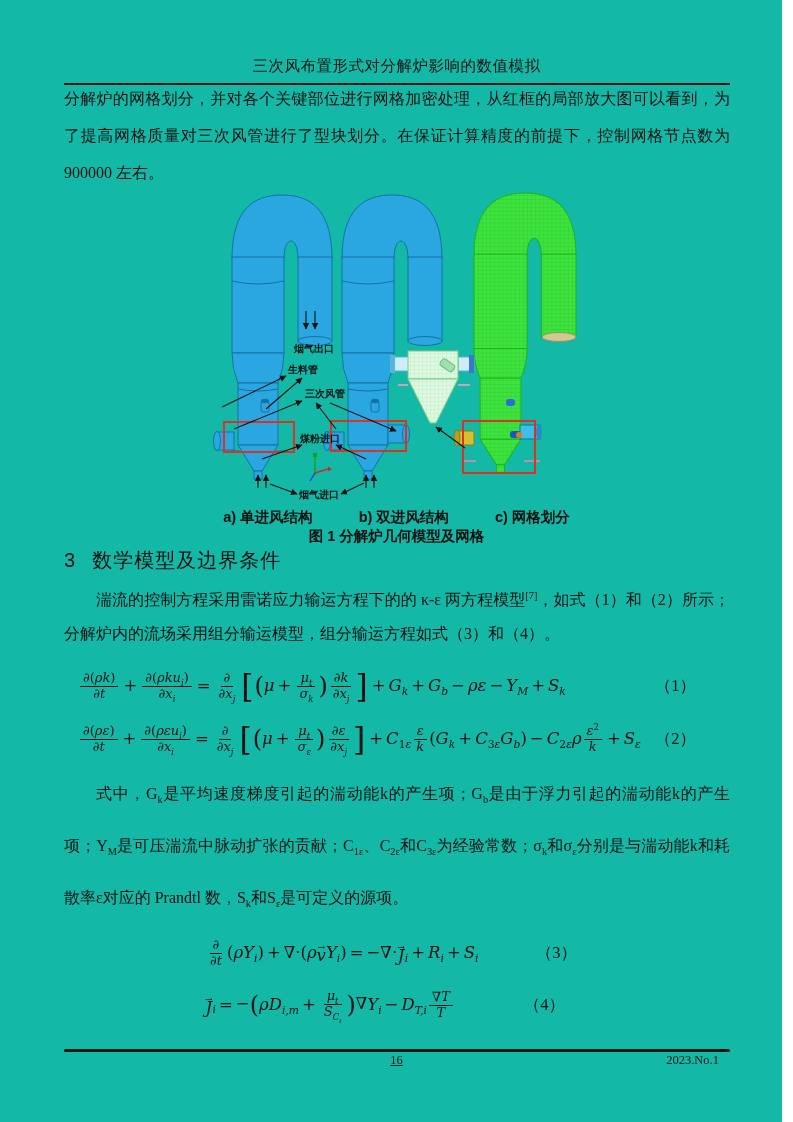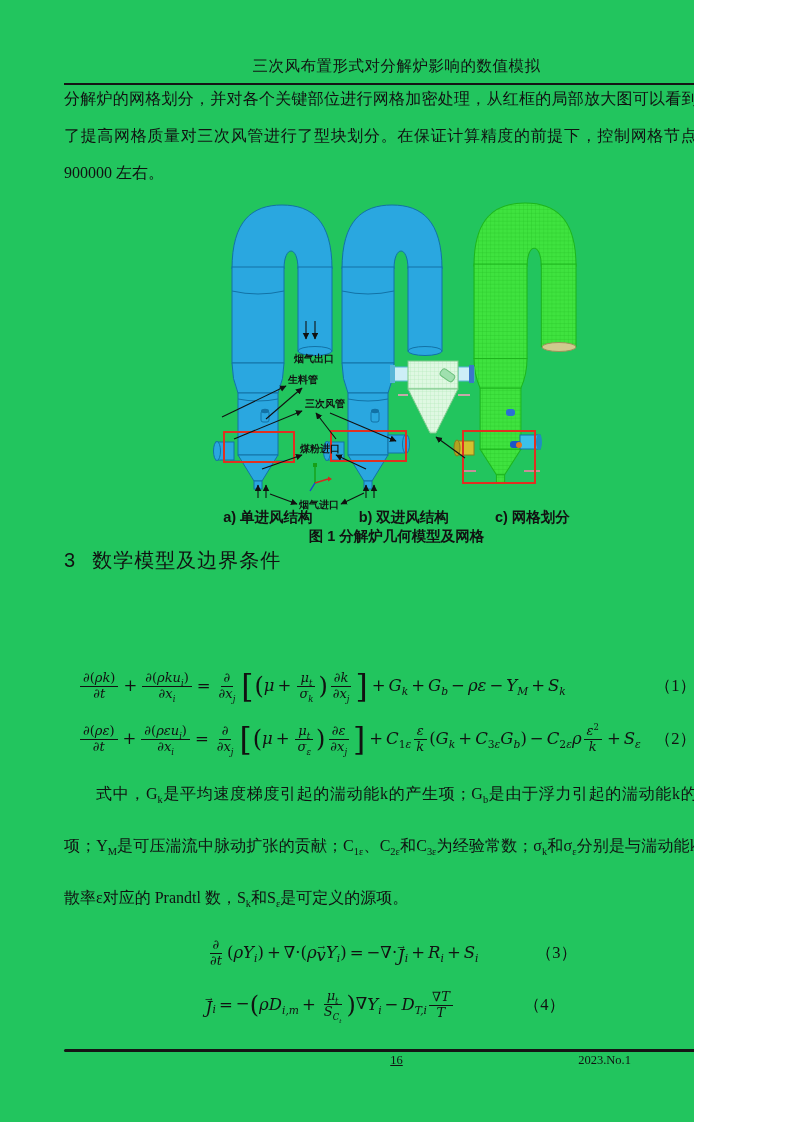--- a/index.html
+++ b/index.html
@@ -1,30 +1,30 @@
 <!DOCTYPE html>
 <html style="--blue: #2aa7e0; --green: #3fe33f; --insetg: #dff8e2; --red: #e03021;"><head>
 <meta charset="utf-8">
 <style>
   html,body{margin:0;padding:0;background:#ffffff;}
-  .page{position:relative;width:694px;height:1122px;background:#22c55e;overflow:hidden;
+  .page{position:relative;width:782px;height:1122px;background:#14b8a6;overflow:hidden;
         font-family:"Liberation Serif","DejaVu Serif",serif;color:#111;}
   .abs{position:absolute;}
   
   .running-head{top:56px;left:0;width:793px;text-align:center;font-size:15.5px;letter-spacing:.5px;}
   .rule-top{top:83px;left:64px;width:666px;height:2px;background:#151515;}
   .rule-bottom{top:1049px;left:64px;width:666px;height:3px;background:#151515;border-radius:2px;}
   
   .para{font-size:16px;text-align:justify;margin:0;}
   .p1{top:80px;left:64px;width:666px;line-height:37px;}
   .p2{top:583px;left:64px;width:666px;line-height:34px;text-indent:2em;}
   .p3{top:768px;left:64px;width:666px;line-height:52px;text-indent:2em;}
   sup,sub{line-height:0;font-size:.65em;}
   
-  .fig{top:195px;left:218px;width:372px;height:316px;}
+  .fig{top:185px;left:218px;width:372px;height:316px;}
   .figcap1{top:508px;left:0;width:793px;text-align:center;
            font-family:"Liberation Sans","DejaVu Sans",sans-serif;font-size:14.5px;font-weight:600;}
   .figcap1 span{margin:0 21px;}
   .figcap2{top:527px;left:0;width:793px;text-align:center;
            font-family:"Liberation Sans","DejaVu Sans",sans-serif;font-size:14.5px;font-weight:600;}
   
   .heading{top:547px;left:64px;font-family:"Liberation Sans","DejaVu Sans",sans-serif;
            font-size:20px;font-weight:400;letter-spacing:1px;}
   .heading .num{margin-right:16px;}
   
@@ -196,20 +196,21 @@
     <span>a) 单进风结构</span>
     <span>b) 双进风结构</span>
     <span>c) 网格划分</span>
   </div>
   <div class="abs figcap2">图 1 分解炉几何模型及网格</div>
 
   <div class="abs heading">
     <span class="num">3</span><span>数学模型及边界条件</span>
   </div>
 
+  <p class="abs para p2">湍流的控制方程采用雷诺应力输运方程下的的 κ-ε 两方程模型<sup>[7]</sup>，如式（1）和（2）所示；分解炉内的流场采用组分输运模型，组分输运方程如式（3）和（4）。</p>
 
   <div class="abs eqrow eqrow1">
     <span class="eq"><span class="frac">
           <span class="n">∂(<i>ρk</i>)</span>
           <span class="d">∂<i>t</i></span>
         </span><span class="op">+</span><span class="frac">
           <span class="n">∂(<i>ρku<sub>i</sub></i>)</span>
           <span class="d">∂<i>x<sub>i</sub></i></span>
         </span><span class="op">=</span><span class="frac">
           <span class="n">∂</span>

